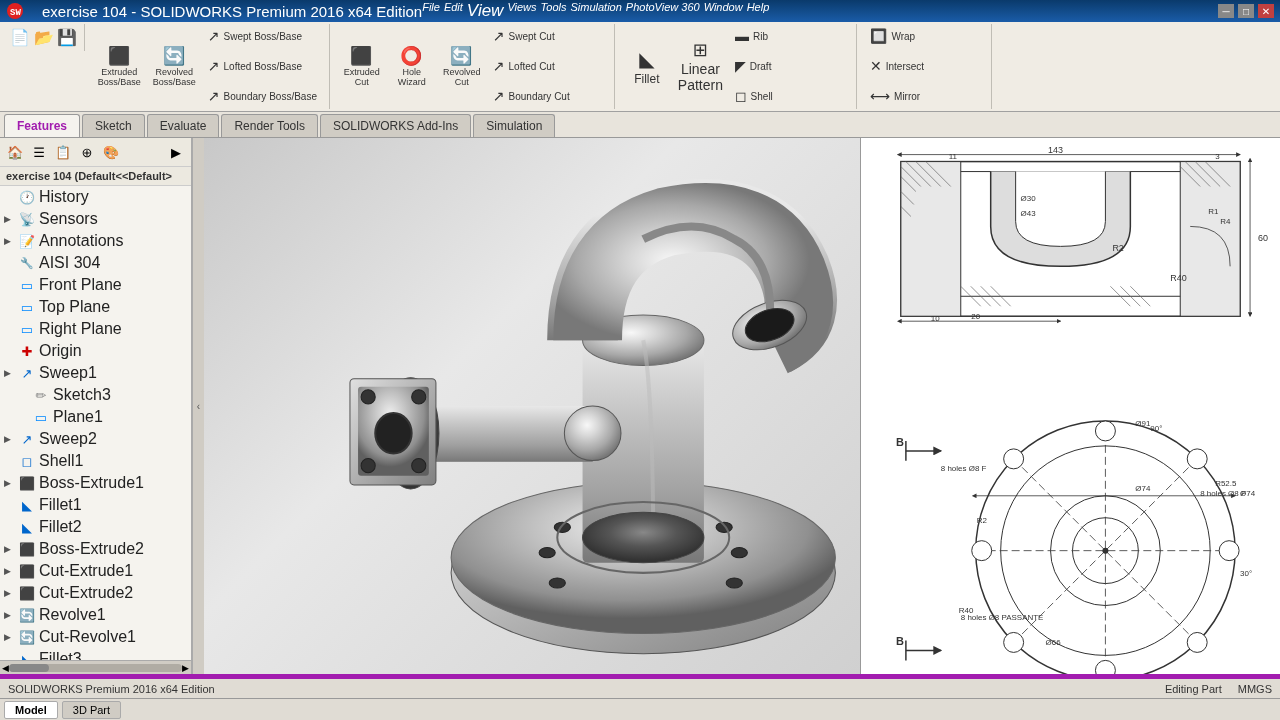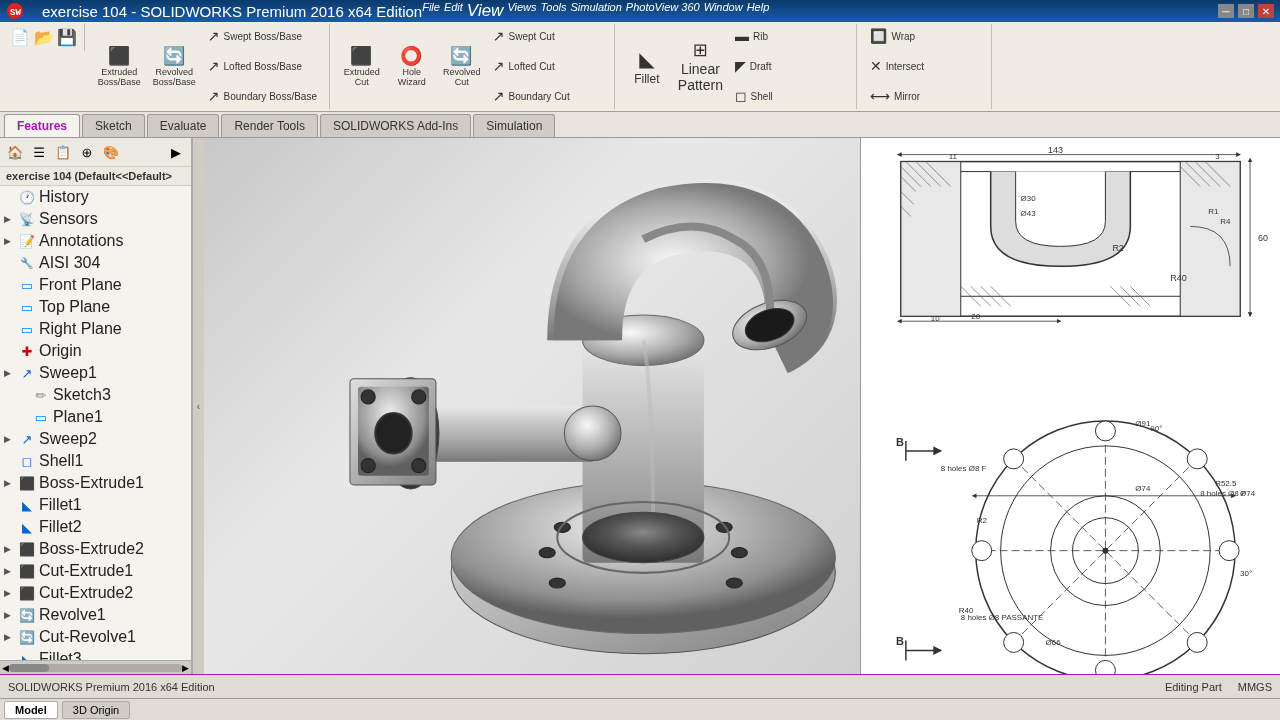--- a/index.html
+++ b/index.html
@@ -158,21 +158,21 @@
       background: white;
       border-left: 1px solid #999;
       position: relative;
       overflow: hidden;
     }
 
     
     #statusbar {
       height: 24px;
       background: #e0dcd4;
-      border-top: 1px solid #a21caf;
+      border-top: 5px solid #a21caf;
       display: flex;
       align-items: center;
       padding: 0 8px;
       font-size: 11px;
       color: #333;
       gap: 16px;
     }
     #statusbar .status-right { margin-left: auto; display: flex; gap: 16px; }
 
     
@@ -771,14 +771,14 @@
 <div id="statusbar">
   <span>SOLIDWORKS Premium 2016 x64 Edition</span>
   <div class="status-right">
     <span>Editing Part</span>
     <span>MMGS</span>
   </div>
 </div>
 
 <div id="bottombar">
   <button class="tab-btn active">Model</button>
-  <button class="tab-btn">3D Origin</button>
+  <button class="tab-btn">3D Part</button>
 </div>
 
 </body></html>

